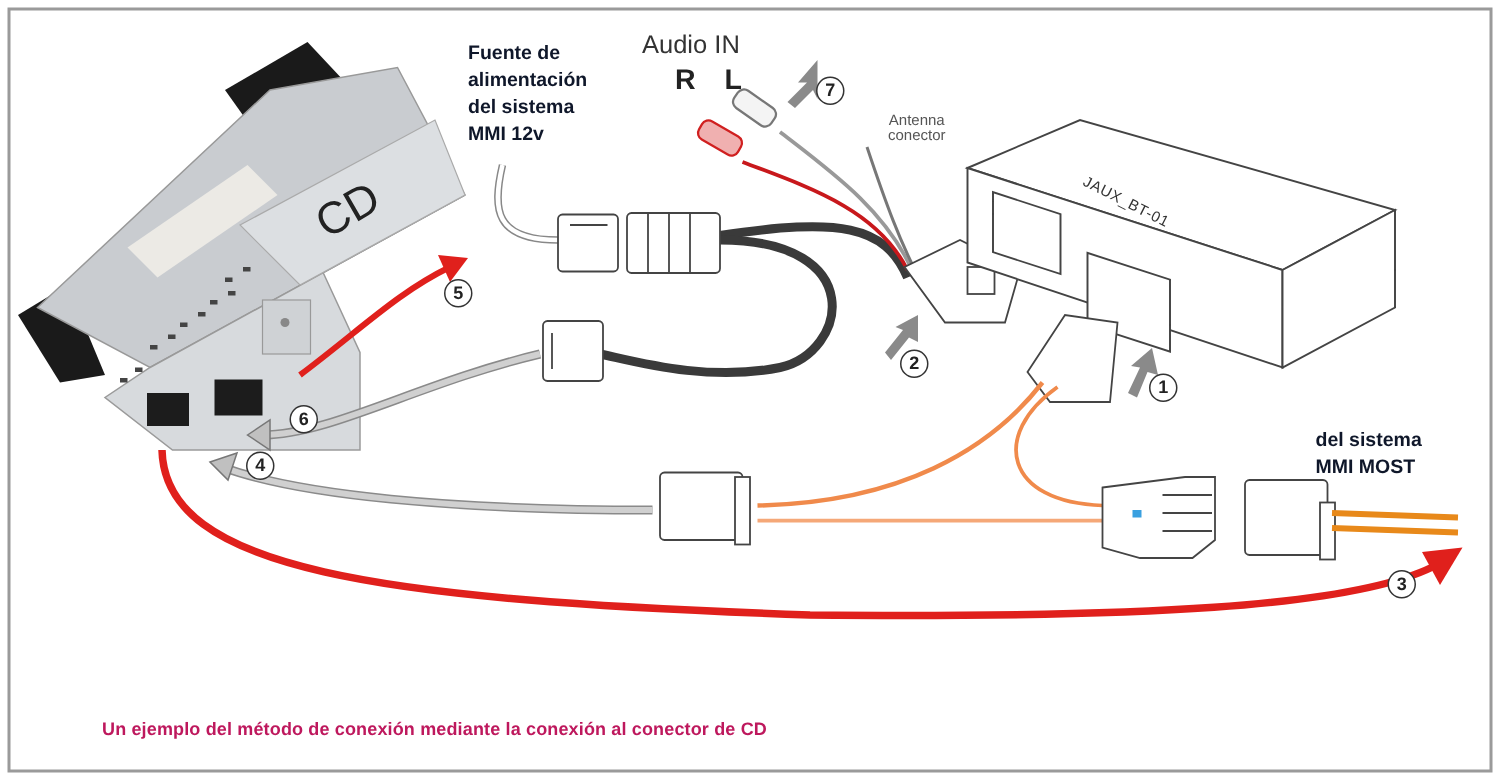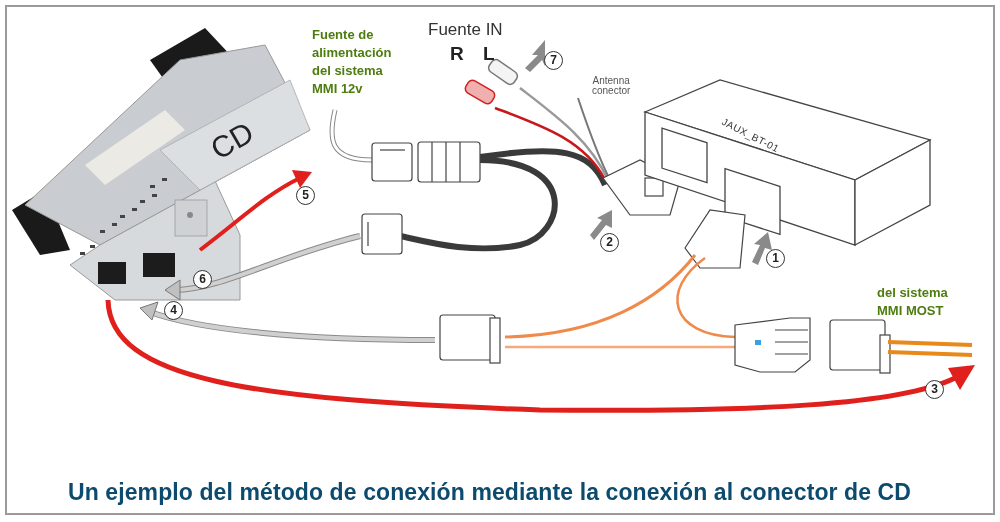--- a/index.html
+++ b/index.html
@@ -1,24 +1,24 @@
 <!DOCTYPE html>
 <html><head>
 <meta charset="utf-8">
 <style>
   html, body { margin:0; padding:0; background:#ffffff; }
   body { width:1000px; height:522px; position:relative; overflow:hidden; font-family:"Liberation Sans", sans-serif; }
   .frame { position:absolute; left:5px; top:5px; width:990px; height:510px; border:2px solid #9a9a9a; box-sizing:border-box; background:#fff; }
   svg.diagram { position:absolute; left:0; top:0; width:1000px; height:522px; }
-  .lbl { position:absolute; font-family:"Liberation Sans", sans-serif; color:#4d7c0f; }
+  .lbl { position:absolute; font-family:"Liberation Sans", sans-serif; color:#0f172a; }
   .lbl-bold { font-weight:bold; font-size:13px; line-height:18px; }
   .audio-title { font-size:17px; color:#333; left:428px; top:20px; }
   .audio-rl { font-size:19px; font-weight:bold; color:#222; top:43px; }
   .antenna { font-size:10px; color:#555; line-height:10px; left:560px; top:76px; text-align:center;margin-left:32px; }
-  .caption { position:absolute; left:68px; top:479px; font-size:23px; font-weight:bold; color:#0c4a6e; letter-spacing:0.1px; }
+  .caption { position:absolute; left:68px; top:479px; font-size:12px; font-weight:bold; color:#be185d; letter-spacing:0.1px; }
   .num { position:absolute; width:17px; height:17px; border:1.6px solid #333; border-radius:50%; background:#fff; font-size:12px; font-weight:bold; color:#222; text-align:center; line-height:17px; box-sizing:content-box; }
   .cd-label { position:absolute; left:205px; top:137px; font-size:30px; color:#222; transform:rotate(-30deg); transform-origin:left top; }
   .box-label { position:absolute; left:725px; top:116px; font-size:10px; color:#333; transform:rotate(27deg); transform-origin:left top; letter-spacing:0.5px; }
 </style>
 </head>
 <body>
 
 <div class="frame"></div>
 
 <svg class="diagram" viewBox="0 0 1000 522" xmlns="http://www.w3.org/2000/svg">
@@ -136,21 +136,21 @@
   <polygon points="975,365 948,368 960,390" fill="#e0201c"></polygon>
 </svg>
 
 <div class="lbl lbl-bold" style="left:312px; top:26px;">
   <div>Fuente de</div>
   <div>alimentación</div>
   <div>del sistema</div>
   <div>MMI 12v</div>
 </div>
 
-<div class="lbl audio-title">Fuente IN</div>
+<div class="lbl audio-title">Audio IN</div>
 <div class="lbl audio-rl" style="left:450px;">R</div>
 <div class="lbl audio-rl" style="left:483px;">L</div>
 
 <div class="lbl antenna">
   <div>Antenna</div>
   <div>conector</div>
 </div>
 
 <div class="lbl lbl-bold" style="left:877px; top:284px;">
   <div>del sistema</div>

